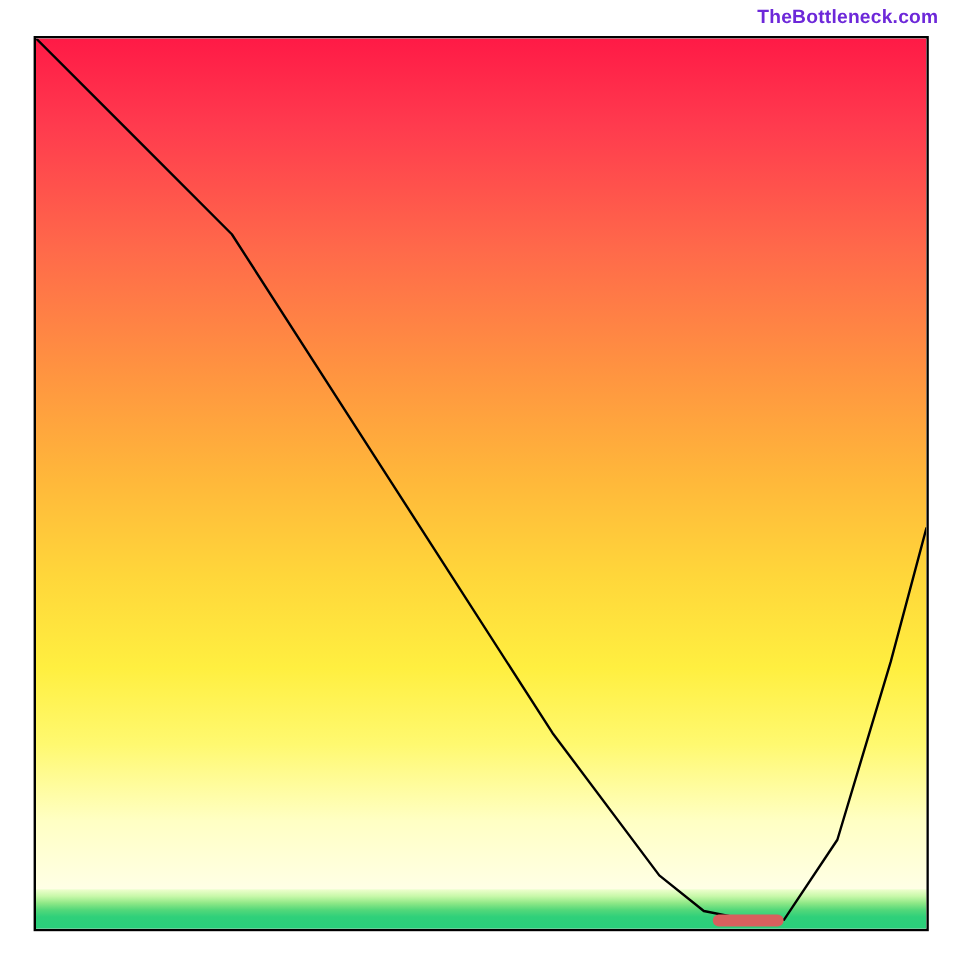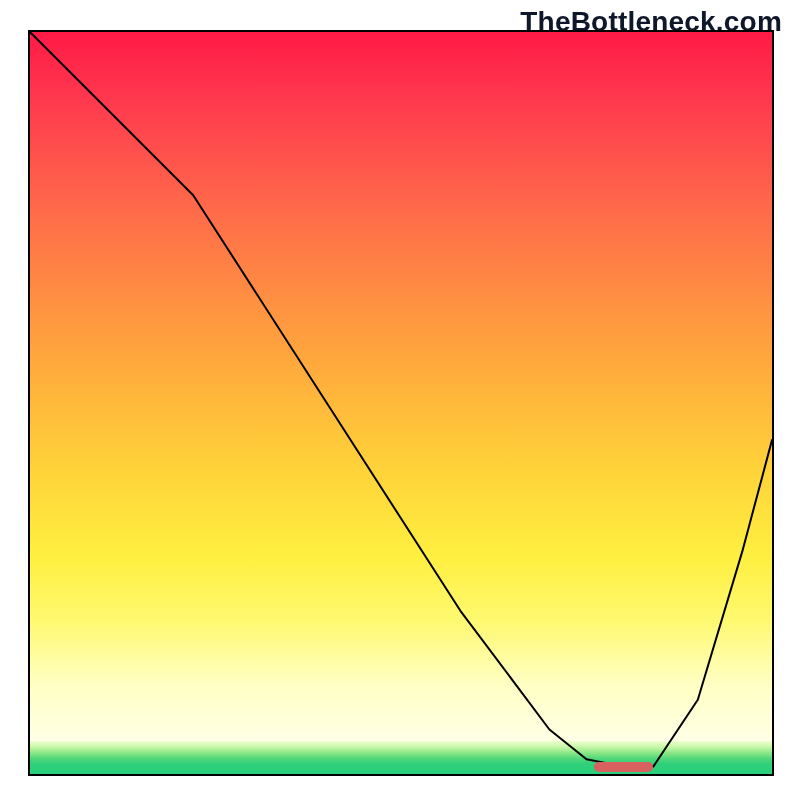--- a/index.html
+++ b/index.html
@@ -15,23 +15,23 @@
   .wrap {
     position: relative;
     width: 800px;
     height: 800px;
   }
 
   .watermark {
     position: absolute;
     top: 6px;
     right: 18px;
-    font-size: 28px;
+    font-size: 16px;
     font-weight: 600;
-    color: #0f172a;
+    color: #6d28d9;
     letter-spacing: 0.2px;
   }
 
   
   .plot {
     position: absolute;
     left: 28px;
     top: 30px;
     width: 746px;
     height: 746px;

